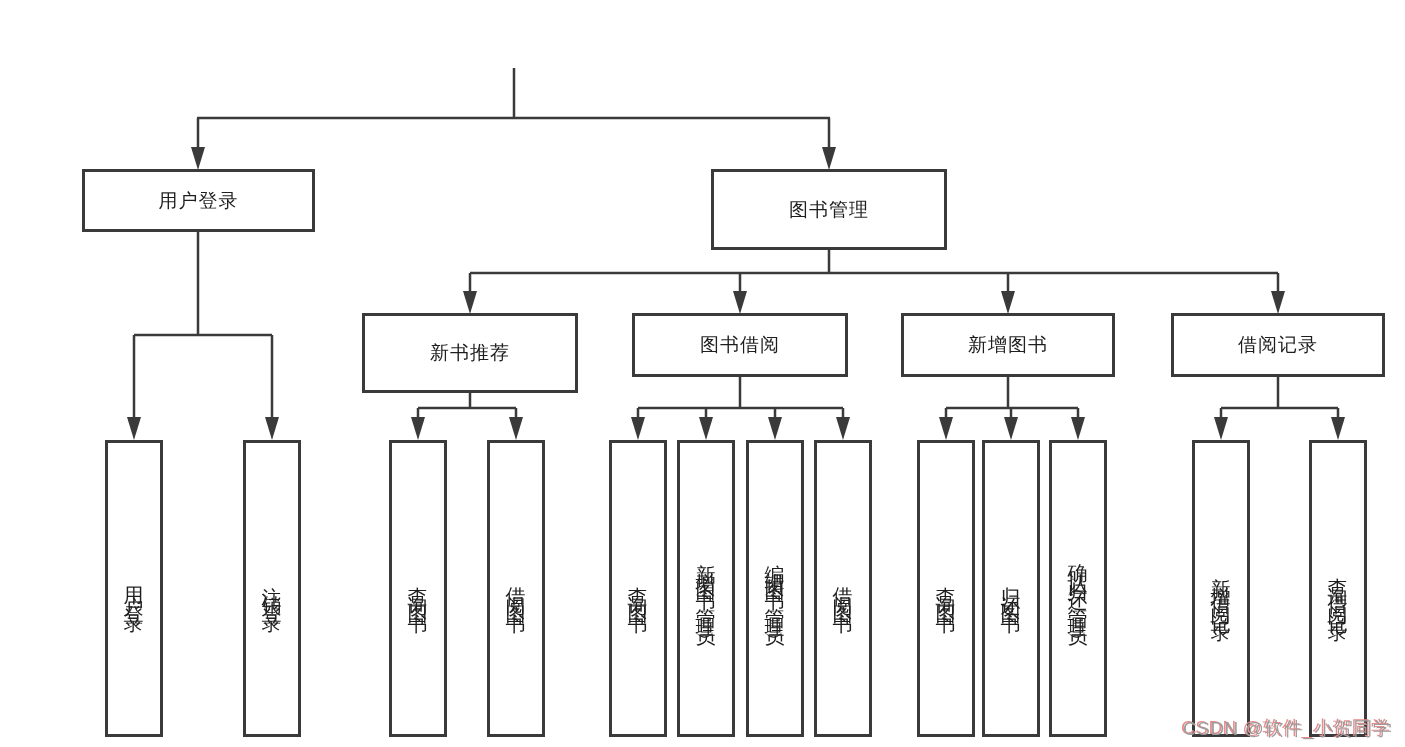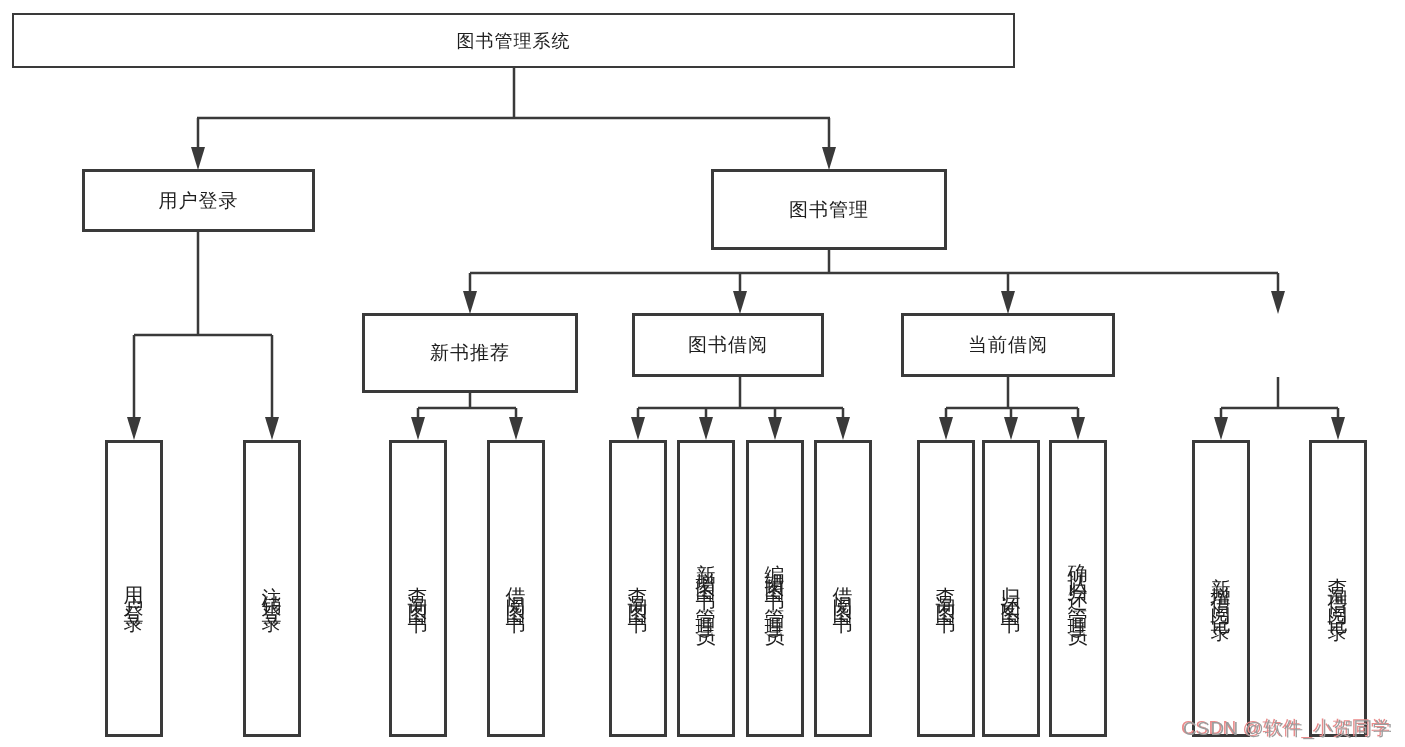--- a/index.html
+++ b/index.html
@@ -112,39 +112,39 @@
       <polygon points="1071,417 1085,417 1078,440"></polygon>
     </g>
 
     <g>
       <path d="M1278 377 V408 M1221 408 H1338 M1221 408 V418 M1338 408 V418"></path>
       <polygon points="1214,417 1228,417 1221,440"></polygon>
       <polygon points="1331,417 1345,417 1338,440"></polygon>
     </g>
   </svg>
 
-  <div class="node root" style="left:12px;top:13px;width:1003px;height:55px">
-    <span class="lbl">图书管理系统</span>
-  </div>
 
   <div class="node" style="left:82px;top:169px;width:233px;height:63px">
     <span class="lbl">用户登录</span>
   </div>
   <div class="node" style="left:711px;top:169px;width:236px;height:81px">
     <span class="lbl">图书管理</span>
   </div>
 
   <div class="node" style="left:362px;top:313px;width:216px;height:80px">
     <span class="lbl">新书推荐</span>
   </div>
-  <div class="node" style="left:632px;top:313px;width:192px;height:64px">
+  <div class="node" style="left:632px;top:313px;width:216px;height:64px">
     <span class="lbl">图书借阅</span>
   </div>
   <div class="node" style="left:901px;top:313px;width:214px;height:64px">
-    <span class="lbl">当前借阅</span>
+    <span class="lbl">新增图书</span>
+  </div>
+  <div class="node" style="left:1171px;top:313px;width:214px;height:64px">
+    <span class="lbl">借阅记录</span>
   </div>
 
   <div class="node v" style="left:105px;top:440px;width:58px;height:297px">
     <span class="lbl">用户登录</span>
   </div>
   <div class="node v" style="left:243px;top:440px;width:58px;height:297px">
     <span class="lbl">注销登录</span>
   </div>
 
   <div class="node v" style="left:389px;top:440px;width:58px;height:297px">

